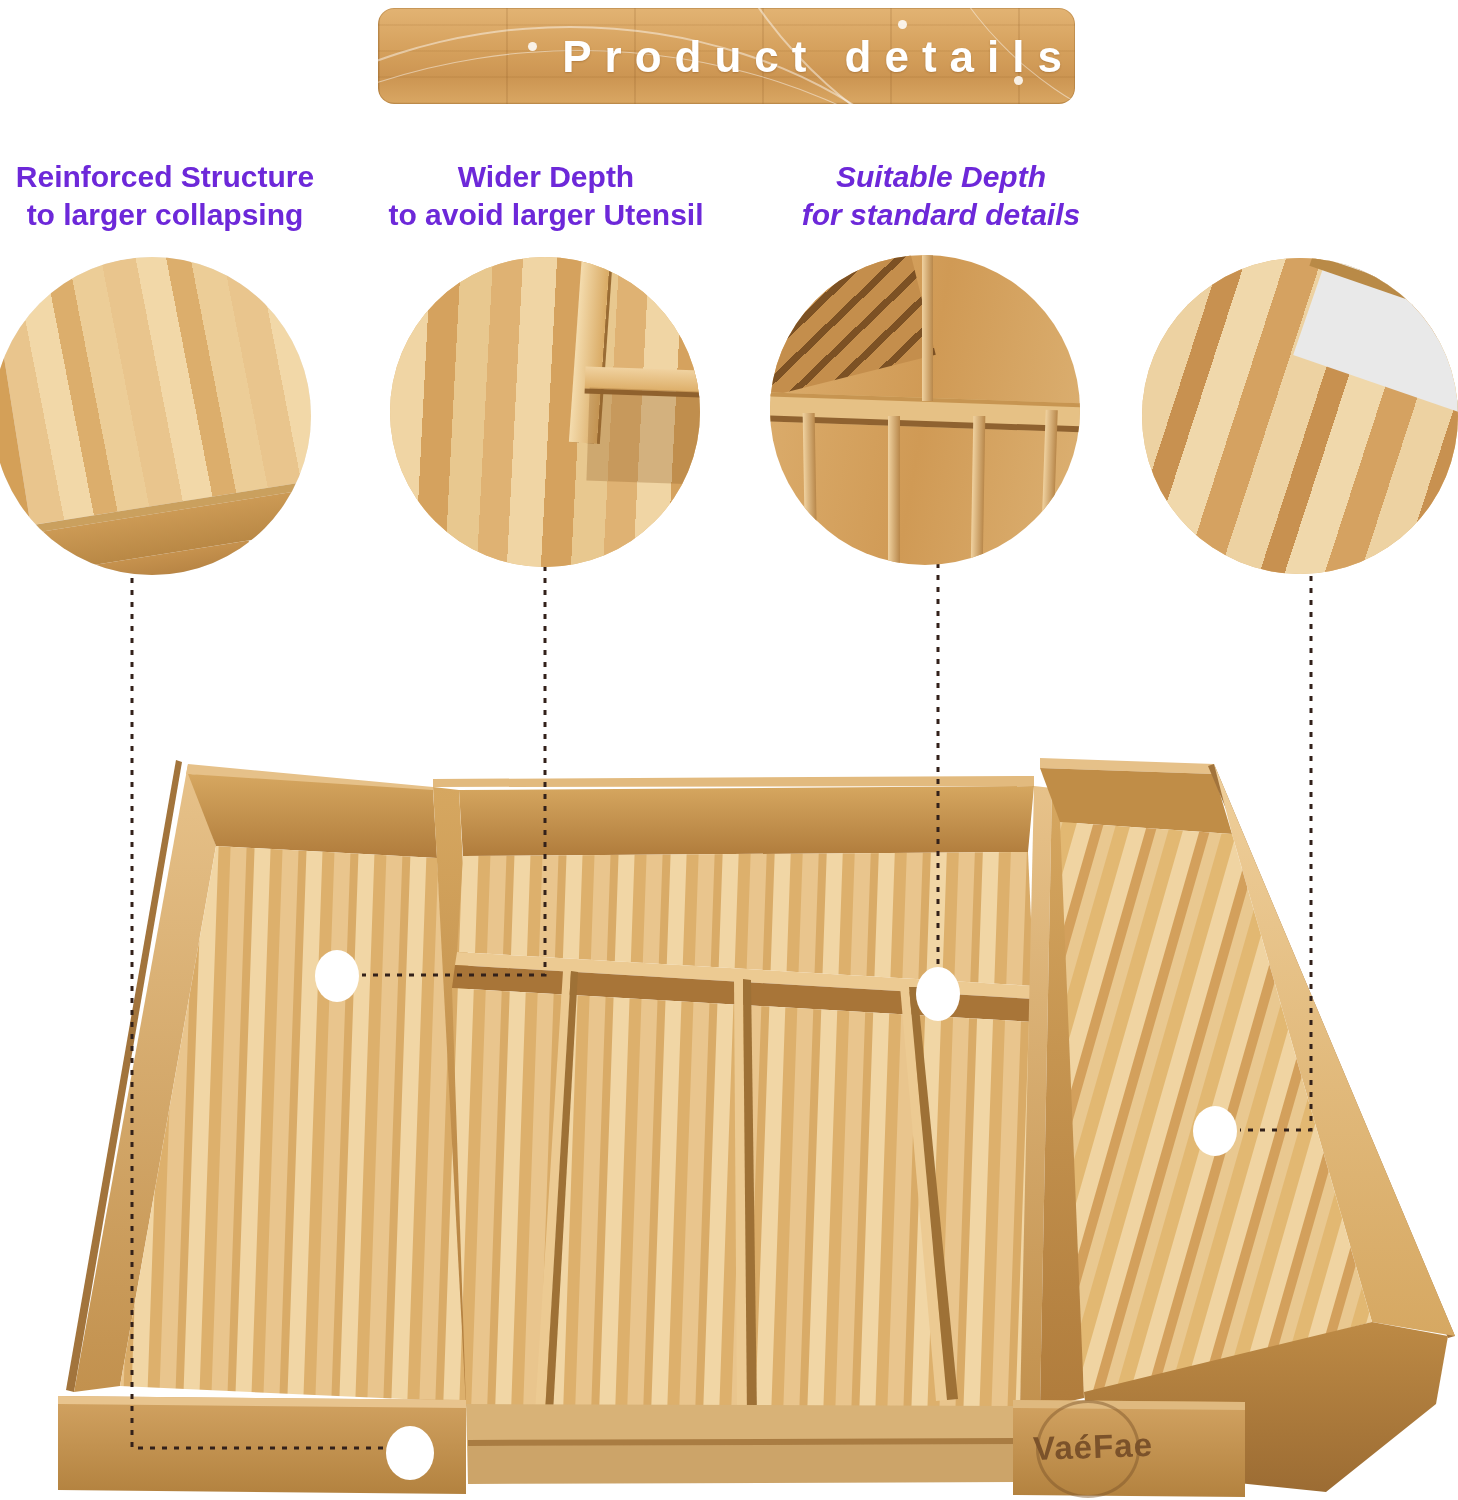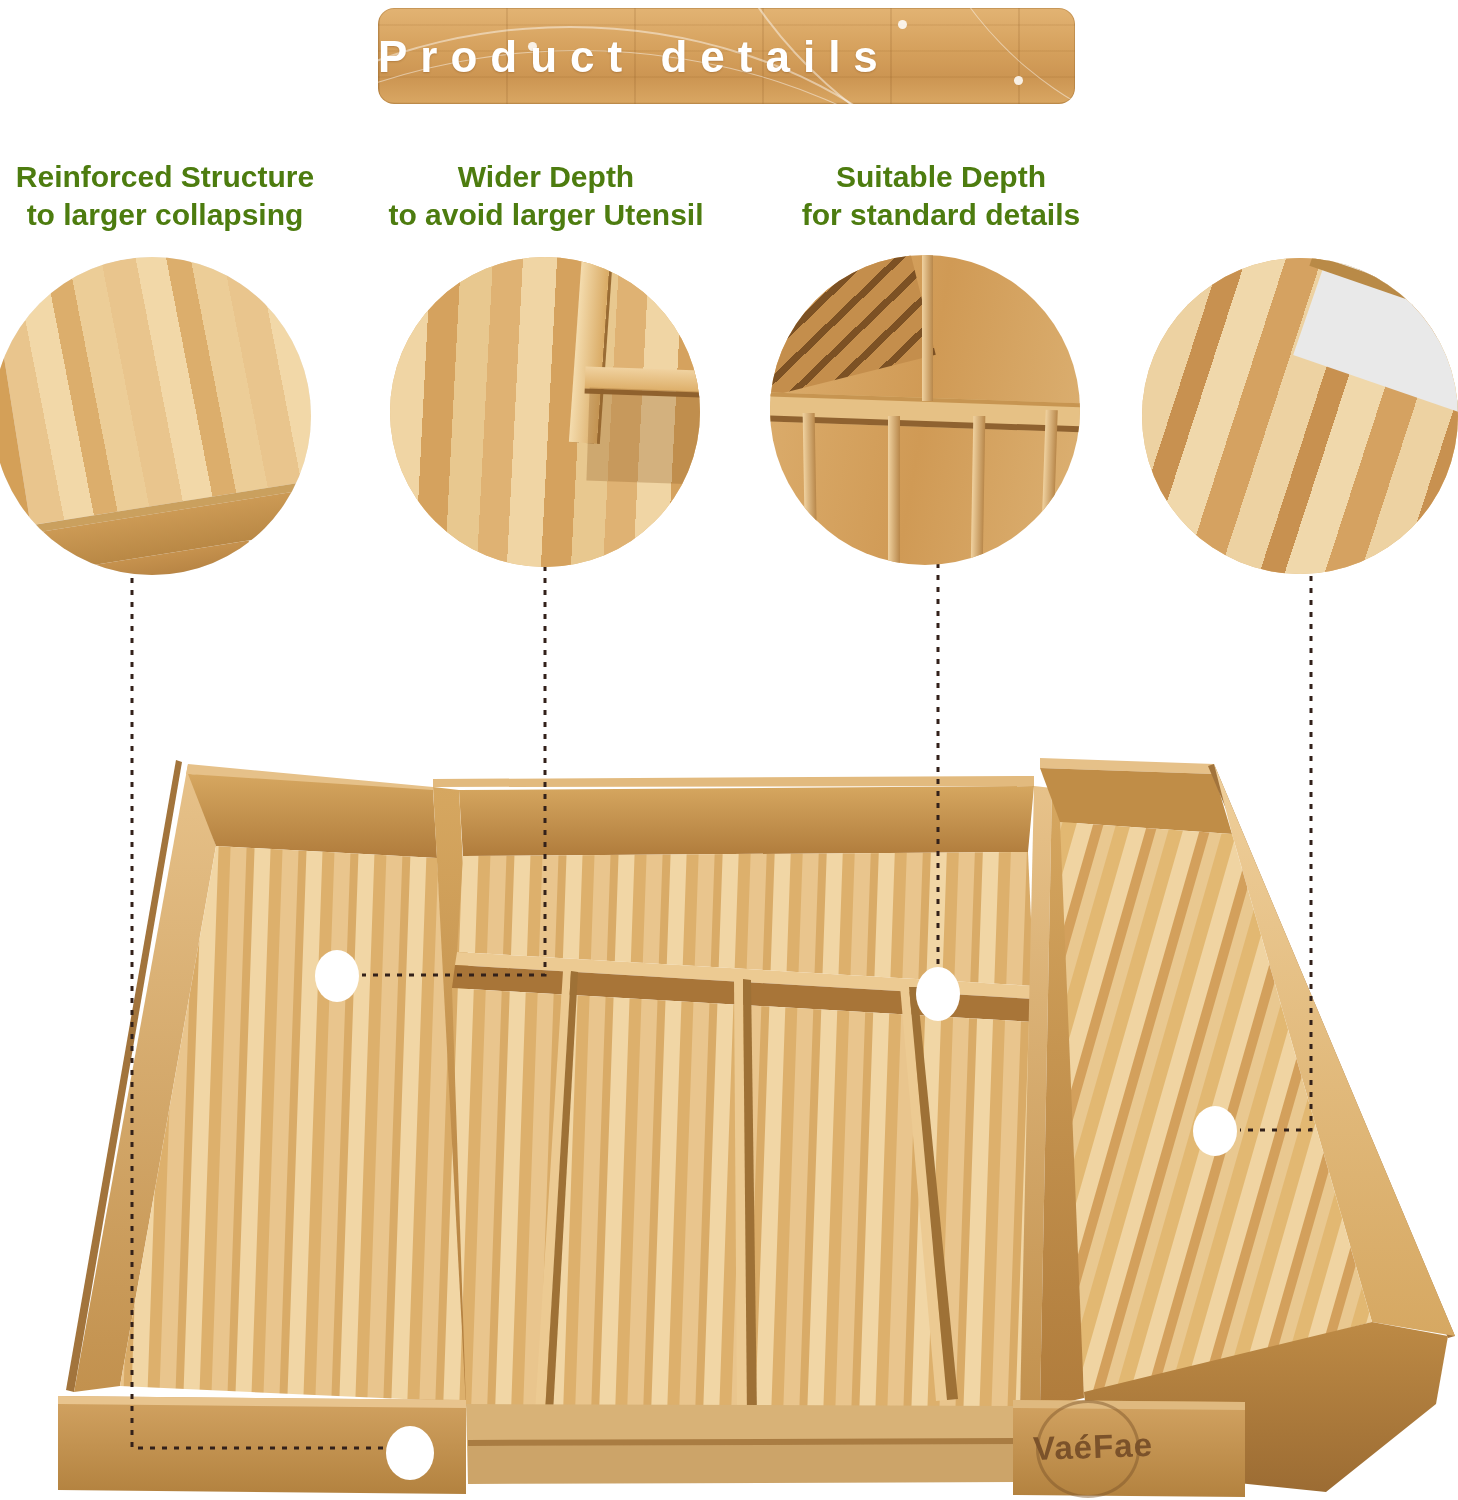--- a/index.html
+++ b/index.html
@@ -6,36 +6,36 @@
   .canvas{position:relative;width:1458px;height:1500px;background:#ffffff;overflow:hidden;
           font-family:"Liberation Sans",sans-serif;}
 
   
   .banner{position:absolute;left:378px;top:8px;width:697px;height:96px;border-radius:16px;overflow:hidden;
     background:
       repeating-linear-gradient(0deg, rgba(140,90,30,.10) 0 2px, rgba(0,0,0,0) 2px 26px),
       repeating-linear-gradient(90deg, rgba(120,70,20,.14) 0 2px, rgba(0,0,0,0) 2px 128px),
       linear-gradient(180deg,#e2b373,#d5a05c 45%,#cc9552 72%,#d9a763);
     box-shadow:inset 0 0 0 1px rgba(150,100,40,.35);}
-  .banner .title{position:absolute;left:0;right:0;top:24px;text-align:left;color:#ffffff;
+  .banner .title{position:absolute;left:0;right:0;top:24px;text-align:right;color:#ffffff;
     font-size:44px;font-weight:bold;letter-spacing:13px;text-shadow:0 1px 2px rgba(120,70,20,.35);}
   .arc{position:absolute;border:2px solid rgba(255,255,255,.45);border-radius:50%;}
   .a1{width:900px;height:700px;left:-260px;top:18px;}
   .a2{width:1040px;height:820px;left:-320px;top:42px;border-width:1px;}
   .a3{width:860px;height:940px;left:290px;top:-760px;}
   .a4{width:700px;height:720px;left:520px;top:-580px;border-width:1px;}
   .spk{position:absolute;width:9px;height:9px;border-radius:50%;background:rgba(255,255,255,.85);}
   .s1{left:150px;top:34px;}.s2{left:520px;top:12px;}.s3{left:636px;top:68px;}
 
   
   .feature{position:absolute;top:158px;text-align:center;font-weight:bold;font-size:30px;
-           line-height:38px;color:#4d7c0f;z-index:6;}
+           line-height:38px;color:#6d28d9;z-index:6;}
   .f1{left:0px;width:330px;}
   .f2{left:386px;width:320px;}
-  .f3{left:780px;width:322px;}
+  .f3{left:780px;width:322px;font-style:italic;}
   .f4{left:1118px;width:340px;}
 
   
   .zoom-circle{position:absolute;border-radius:50%;overflow:hidden;z-index:5;}
   .c1{left:-7px;top:257px;width:318px;height:318px;background:#ebebeb;}
   .c2{left:390px;top:257px;width:310px;height:310px;background:#e4ba7a;}
   .c3{left:770px;top:255px;width:310px;height:310px;background:linear-gradient(100deg,#dcae6e,#d09a55 50%,#dcb173);}
   .c4{left:1142px;top:258px;width:316px;height:316px;background:#e2b878;}
   .zoom-circle > div{position:absolute;}
 

